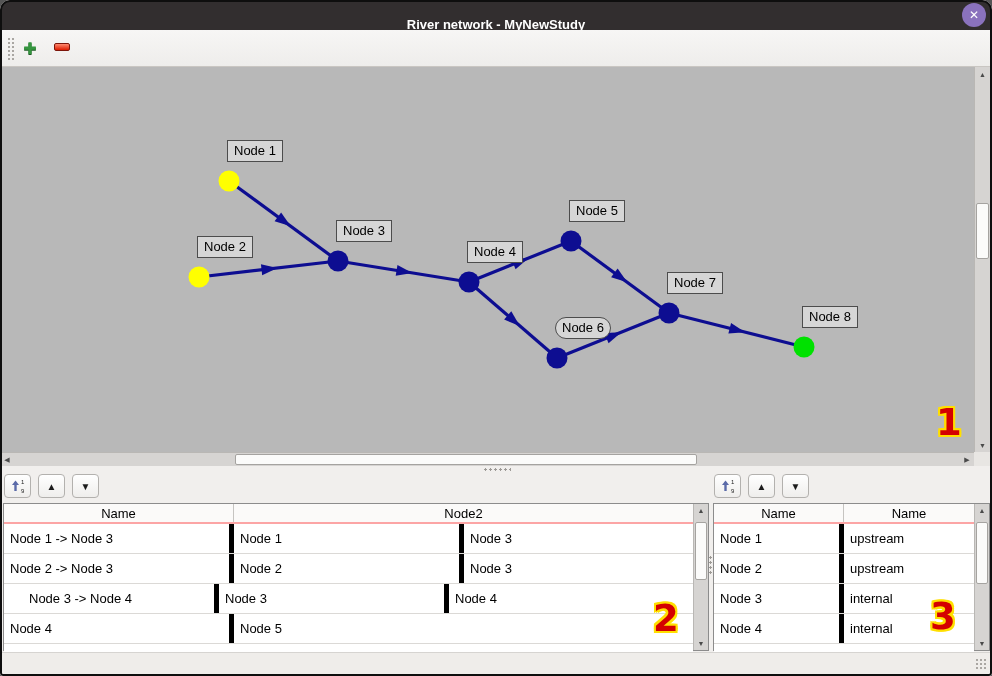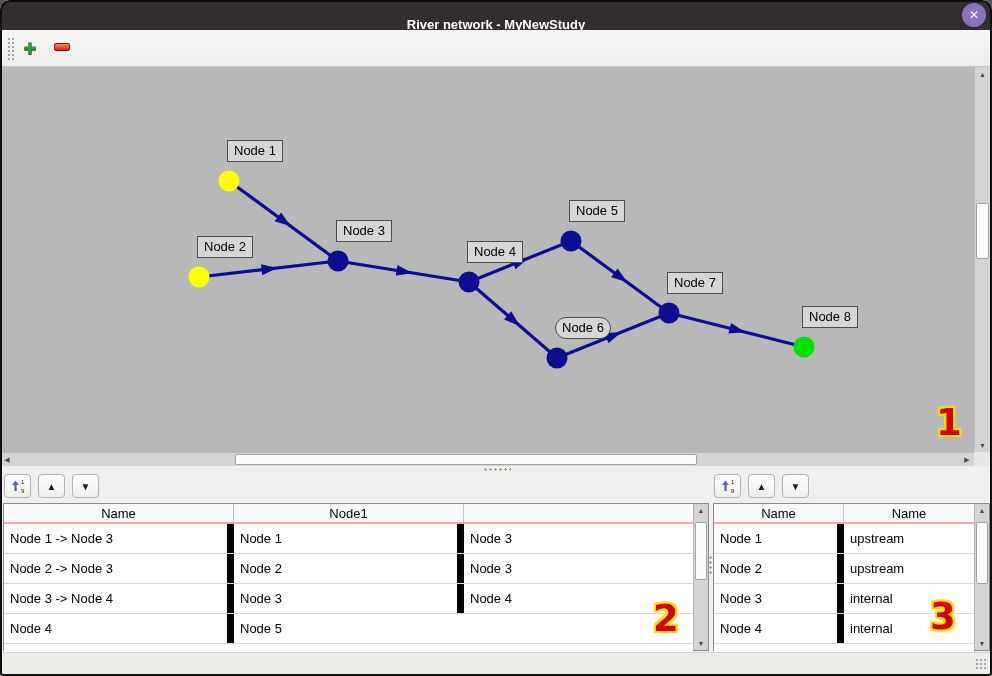--- a/index.html
+++ b/index.html
@@ -66,21 +66,21 @@
   .vdiv-dots{position:absolute;left:1px;top:82px;width:3px;height:20px;
              background-image:radial-gradient(circle,#9d9a96 1px,transparent 1.2px);
              background-size:3px 5px;}
 
   .dtable{position:absolute;top:30px;background:#ffffff;border:1px solid #8c8c8c;}
   .thead{display:flex;height:20px;background:#fbfaf9;border-bottom:2px solid #fca5a5;}
   .th{display:flex;align-items:center;justify-content:center;font-size:13px;color:#000;
       border-right:1px solid #c6c4c1;}
   .trow{display:flex;height:30px;border-bottom:1px solid #dbd9d6;background:#fff;}
   .td{display:flex;align-items:center;font-size:13px;color:#000;padding-left:6px;
-      border-right:7px solid #000000;overflow:hidden;white-space:nowrap;}
+      border-right:5px solid #000000;overflow:hidden;white-space:nowrap;}
   .partial-row{height:8px;background:#fff;}
   .tsb{position:absolute;right:0;top:0;bottom:0;width:15px;background:#d6d4d2;border-left:1px solid #b9b7b4;}
   .tsb .sb-btn{position:absolute;left:0;width:14px;height:13px;}
   .tsb .up{top:0;} .tsb .down{bottom:0;}
   .tsb .vthumb{left:1px;width:12px;}
 
   
   .statusbar{position:absolute;left:0;top:652px;right:0;height:22px;background:#efedea;
              border-top:1px solid #d6d4d1;}
   .grip{position:absolute;right:4px;bottom:3px;width:13px;height:13px;
@@ -216,35 +216,35 @@
         </div>
     </div>
 
     <div class="vdivider">
         <div class="vdiv-dots"></div>
       </div>
 
     <div class="dtable" style="left:3px;width:706px;height:148px;">
       <div class="thead" style="margin-right:15px;">
         <div class="th" style="width:230px;">Name</div>
-        <div class="th" style="width:230px;">Node1</div>
+        <div class="th" style="flex:1;border-right:none;">Node2</div>
       </div>
       <div style="margin-right:15px;">
         <div class="trow">
           <div class="td" style="width:230px;">Node 1 -&gt; Node 3</div>
           <div class="td" style="width:230px;">Node 1</div>
           <div class="td" style="flex:1;border-right:none;">Node 3</div>
         </div>
         <div class="trow">
           <div class="td" style="width:230px;">Node 2 -&gt; Node 3</div>
           <div class="td" style="width:230px;">Node 2</div>
           <div class="td" style="flex:1;border-right:none;">Node 3</div>
         </div>
         <div class="trow">
-          <div class="td" style="width:230px;">Node 3 -&gt; Node 4</div>
+          <div class="td" style="width:196px;margin-left:19px;">Node 3 -&gt; Node 4</div>
           <div class="td" style="width:230px;">Node 3</div>
           <div class="td" style="flex:1;border-right:none;">Node 4</div>
         </div>
         <div class="trow">
           <div class="td" style="width:230px;">Node 4</div>
           <div class="td" style="flex:1;border-right:none;">Node 5</div>
         </div>
         <div class="partial-row"></div>
       </div>
       <div class="tsb">

